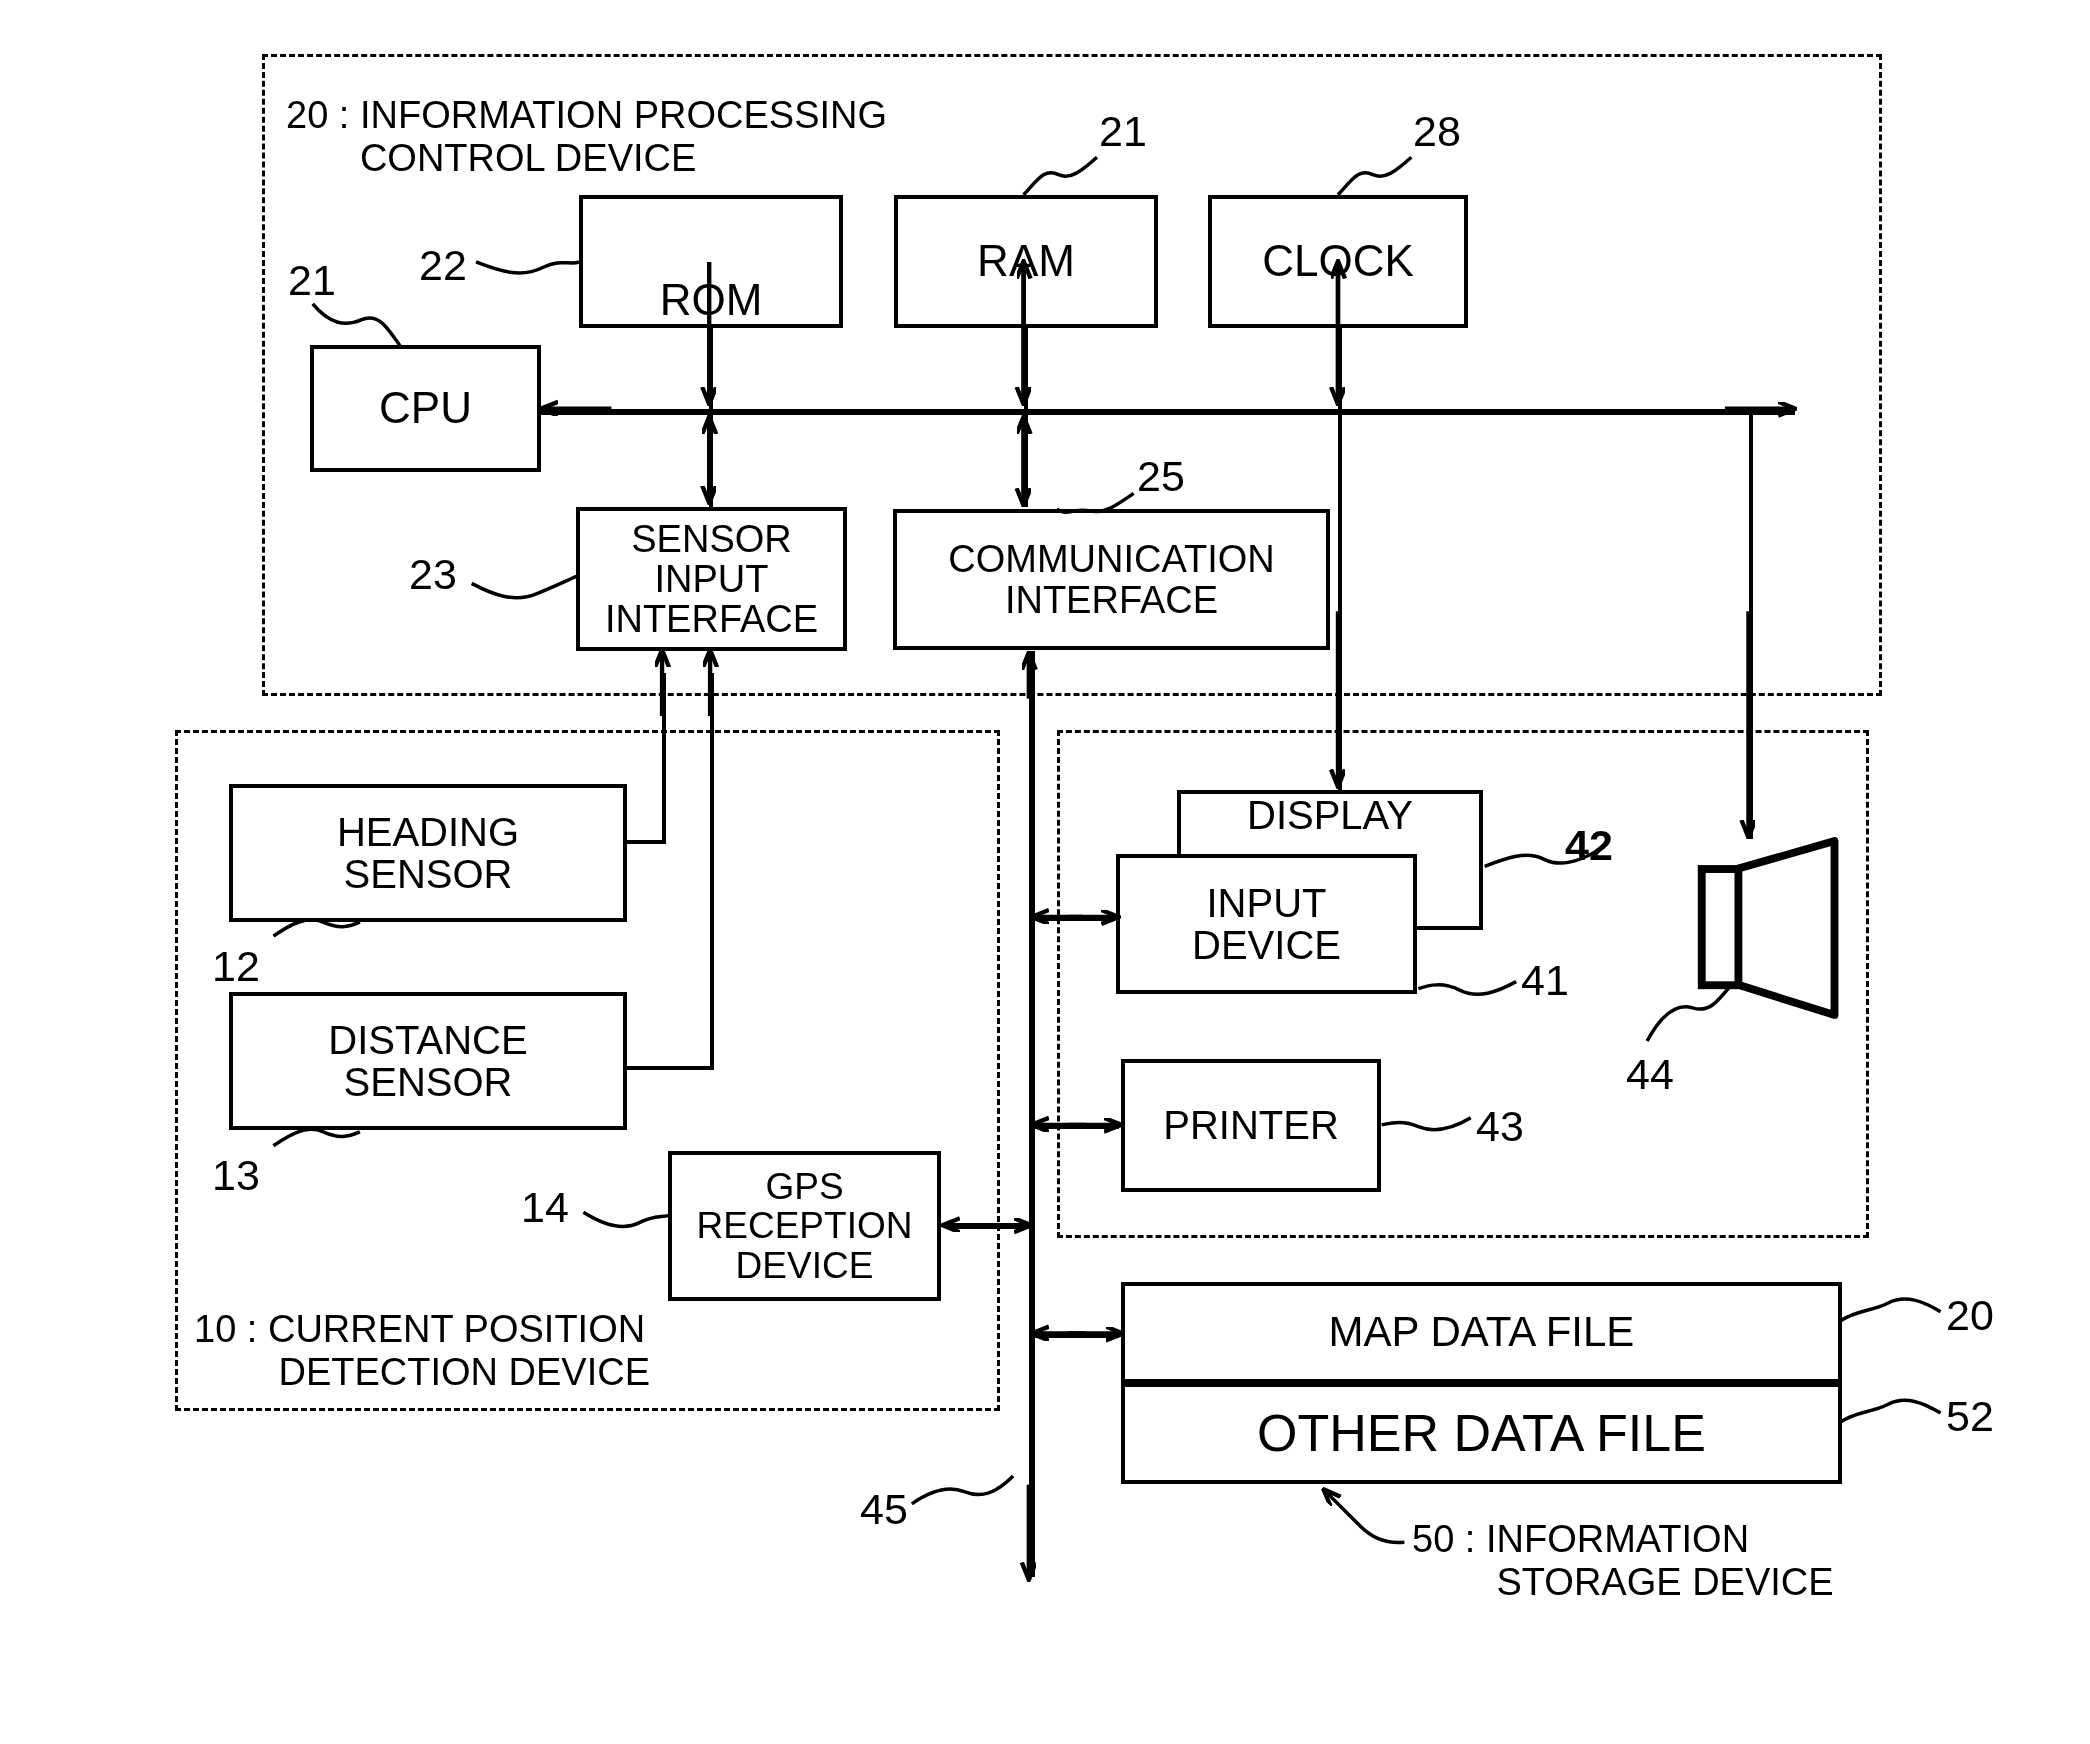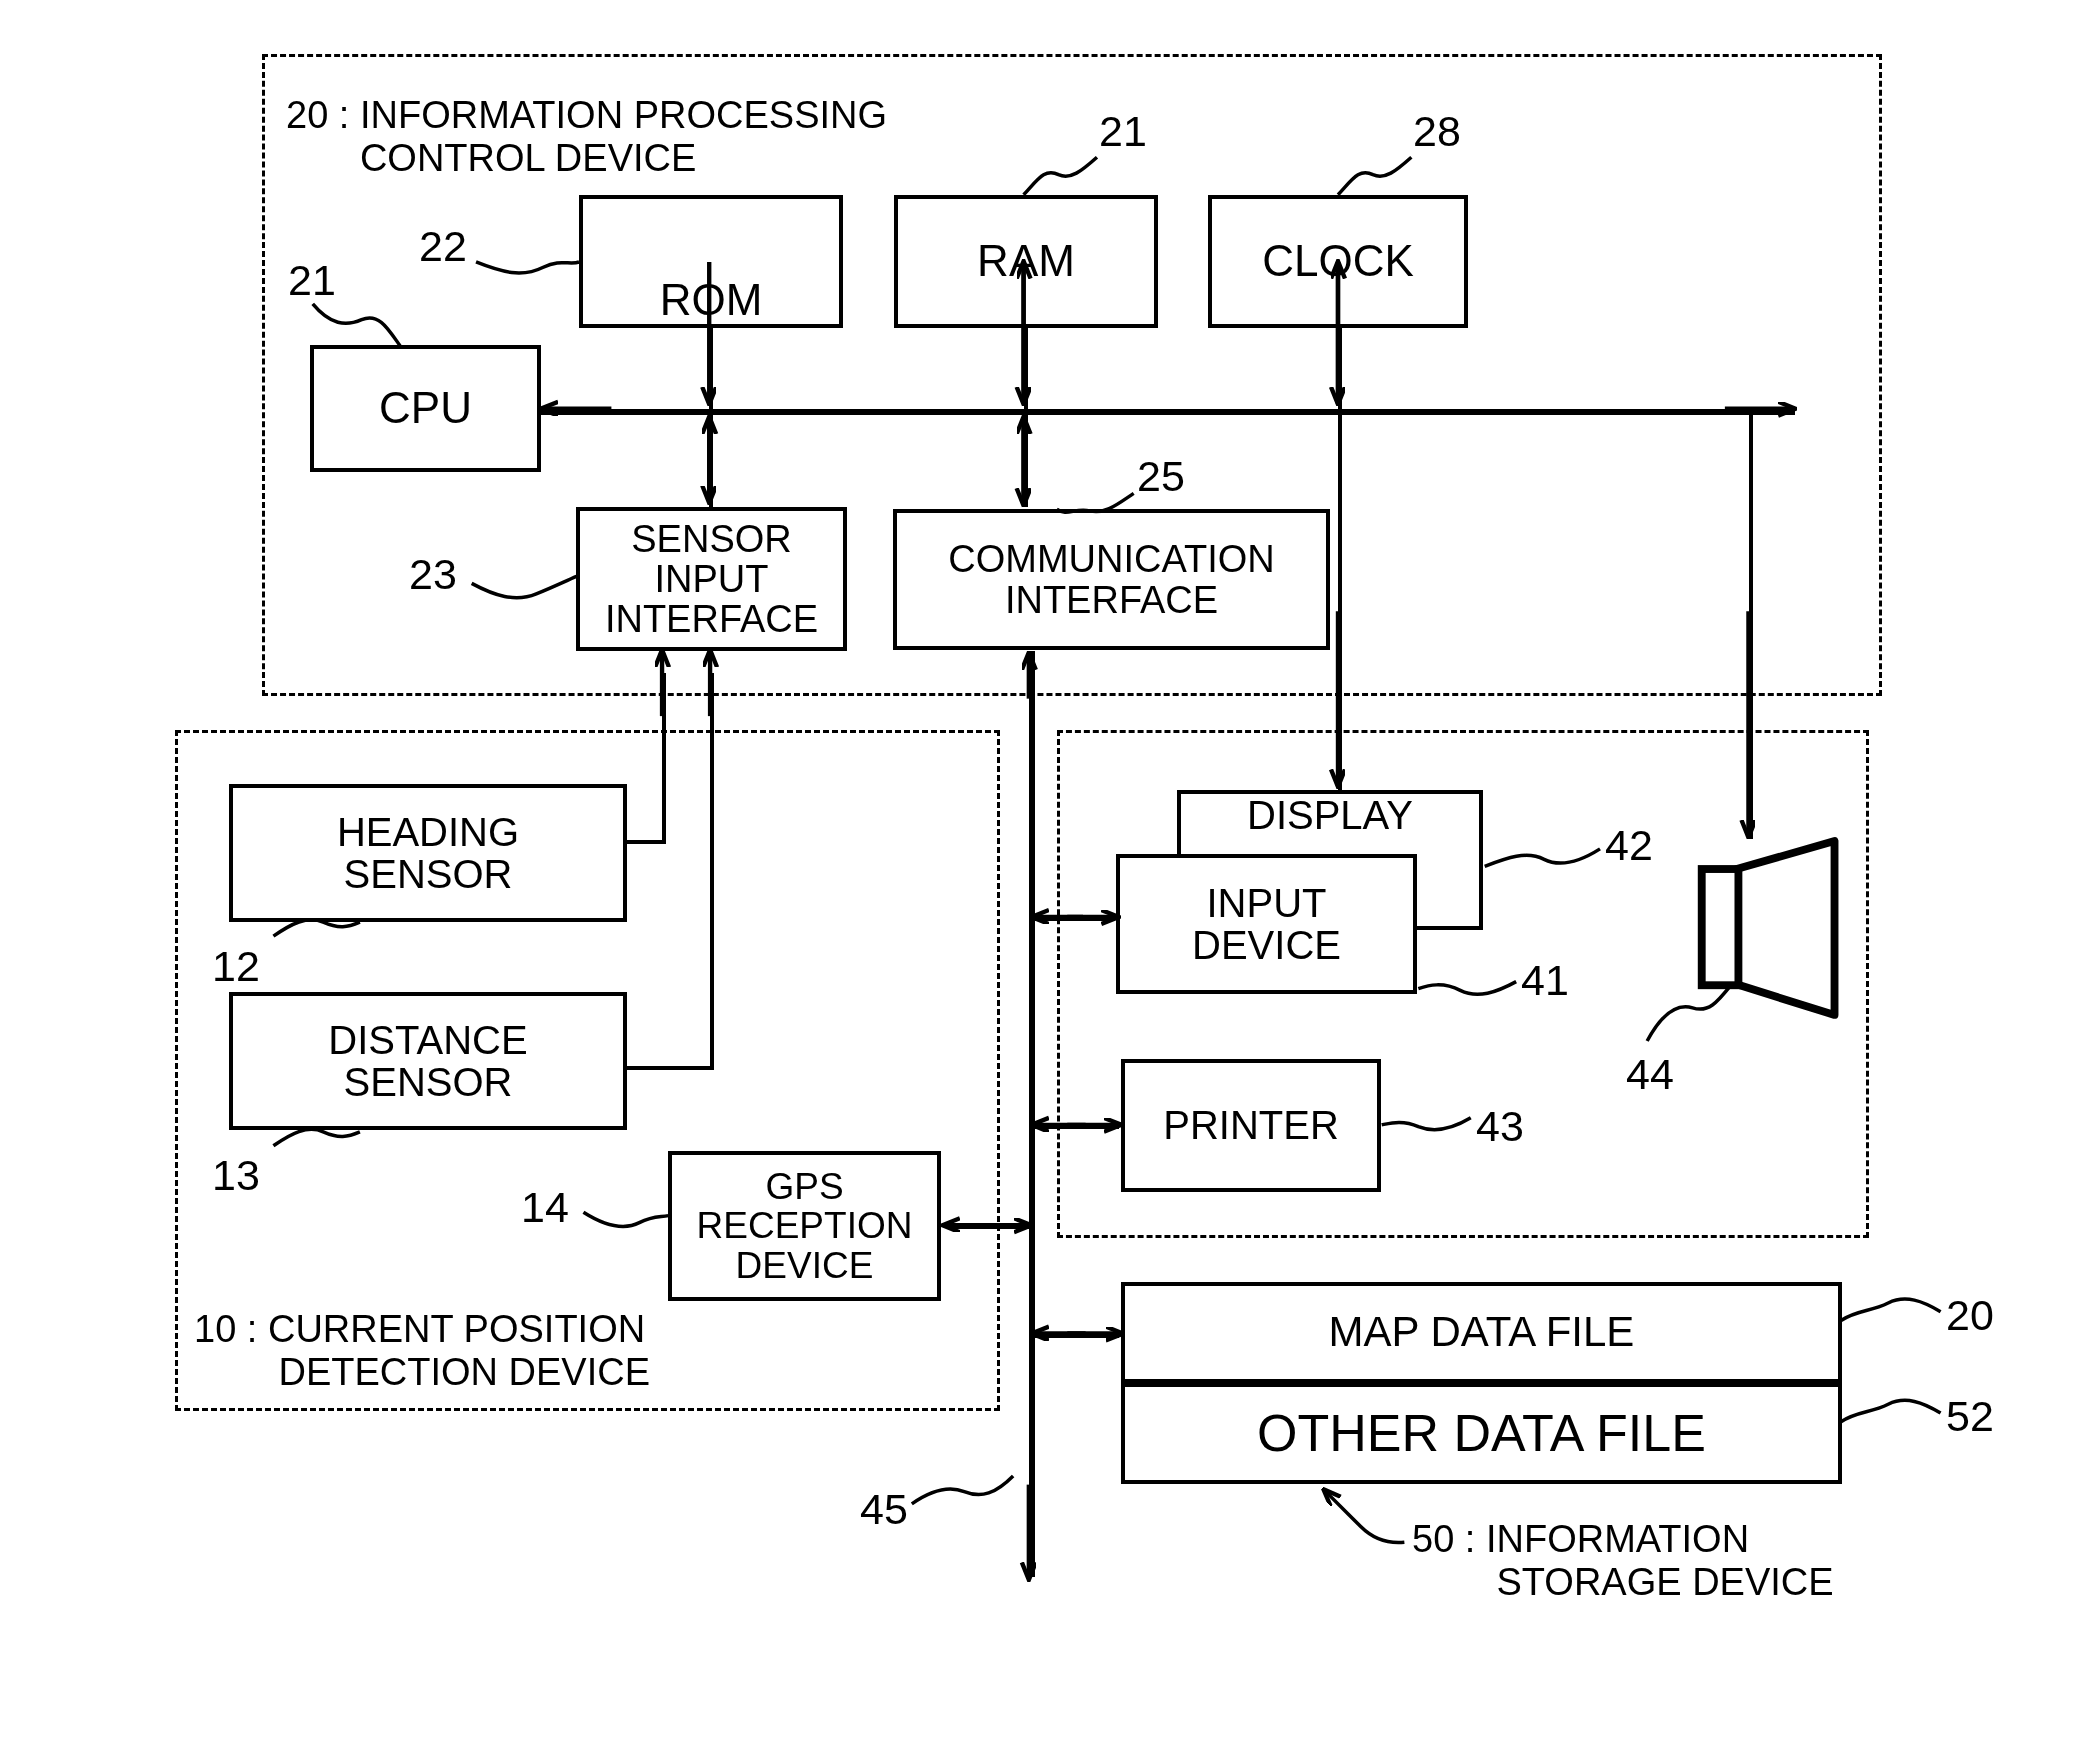--- a/index.html
+++ b/index.html
@@ -163,29 +163,29 @@
        CONTROL DEVICE</div>
 
   <div class="cap" style="left:194px;top:1308px;">10 : CURRENT POSITION
         DETECTION DEVICE</div>
 
 
   <div class="cap" style="left:1412px;top:1518px;">50 : INFORMATION
         STORAGE DEVICE</div>
 
   <div class="ref" style="left:288px;top:256px;">21</div>
-  <div class="ref" style="left:419px;top:222px;">22</div>
+  <div class="ref" style="left:419px;top:241px;">22</div>
   <div class="ref" style="left:1099px;top:107px;">21</div>
   <div class="ref" style="left:1413px;top:107px;">28</div>
   <div class="ref" style="left:409px;top:550px;">23</div>
   <div class="ref" style="left:1137px;top:452px;">25</div>
   <div class="ref" style="left:212px;top:942px;">12</div>
   <div class="ref" style="left:212px;top:1151px;">13</div>
   <div class="ref" style="left:521px;top:1183px;">14</div>
-  <div class="ref" style="left:1605px;top:821px;">42</div>
+  <div class="ref" style="left:1565px;top:821px;font-weight:bold;">42</div>
   <div class="ref" style="left:1521px;top:956px;">41</div>
   <div class="ref" style="left:1476px;top:1102px;">43</div>
   <div class="ref" style="left:1626px;top:1050px;">44</div>
   <div class="ref" style="left:860px;top:1485px;">45</div>
   <div class="ref" style="left:1946px;top:1291px;">20</div>
   <div class="ref" style="left:1946px;top:1392px;">52</div>
 
   <svg id="ovl" viewBox="0 0 2393 1997">
     <defs>
       <marker id="ah" markerWidth="22" markerHeight="22" refX="19" refY="8" orient="auto" markerUnits="userSpaceOnUse">

